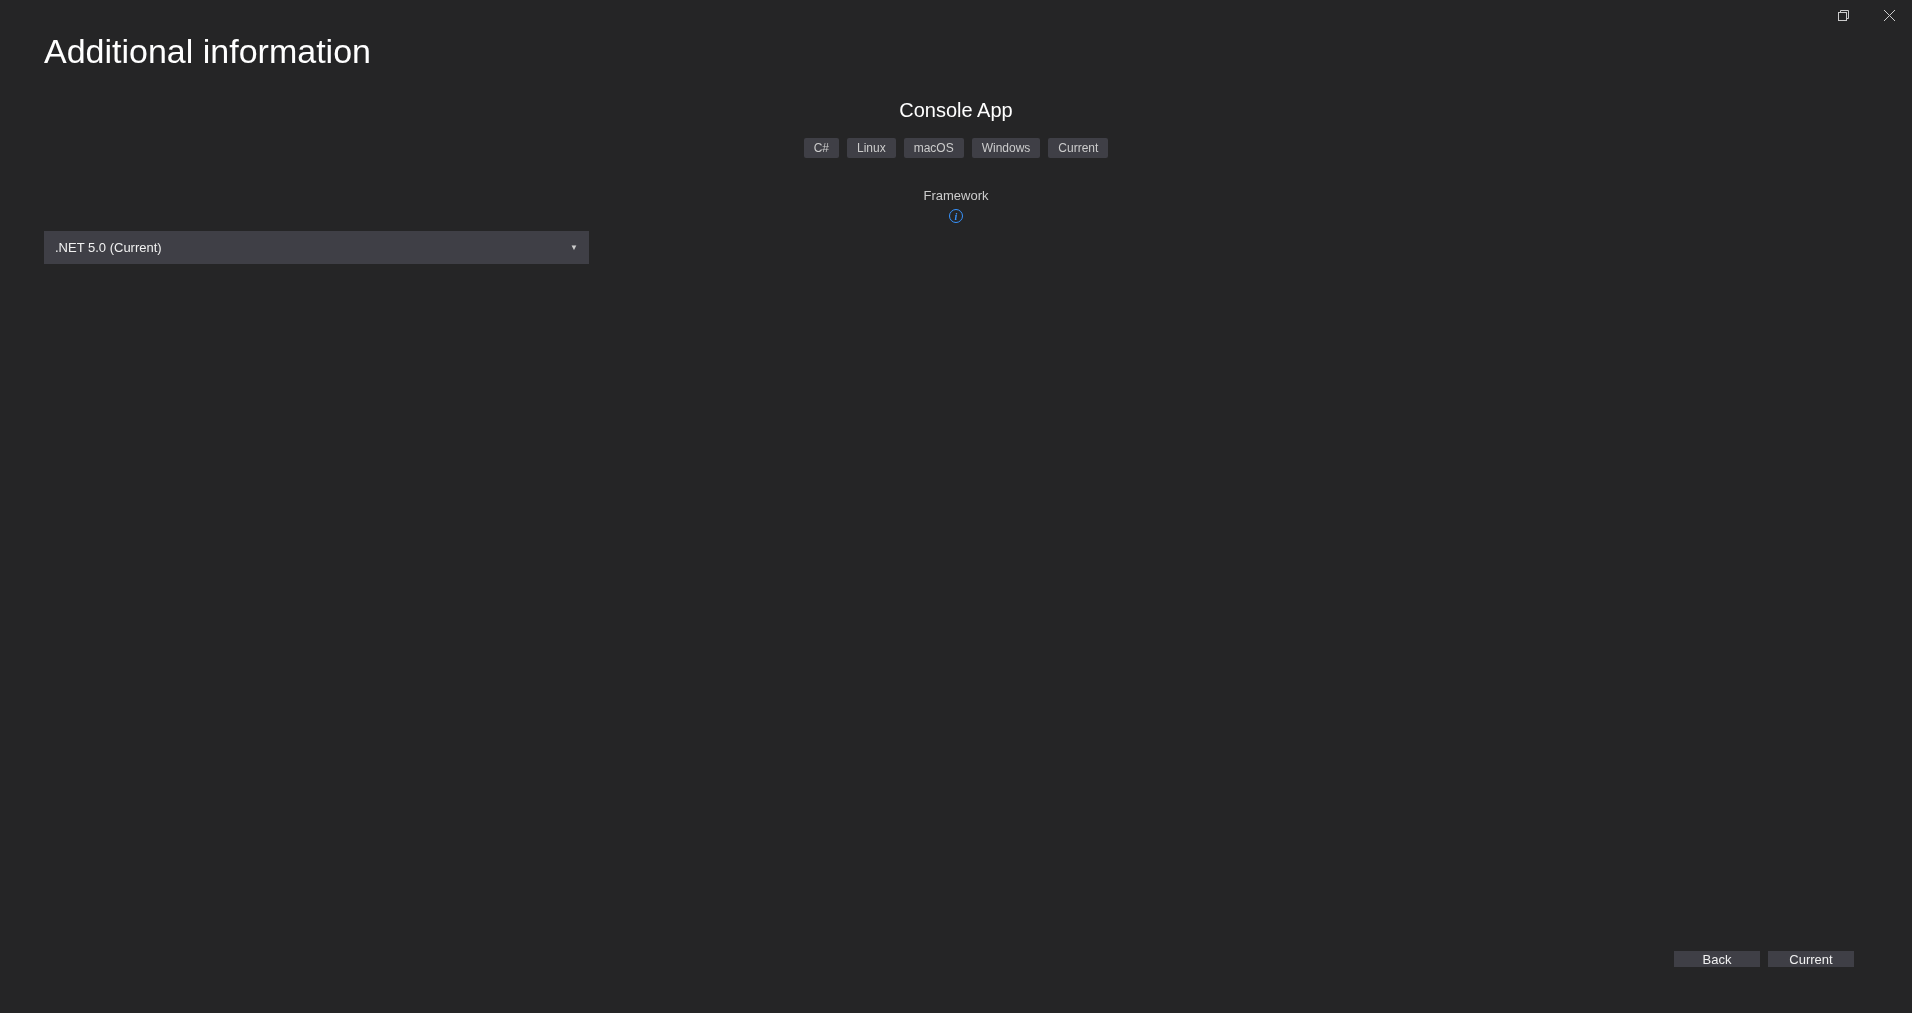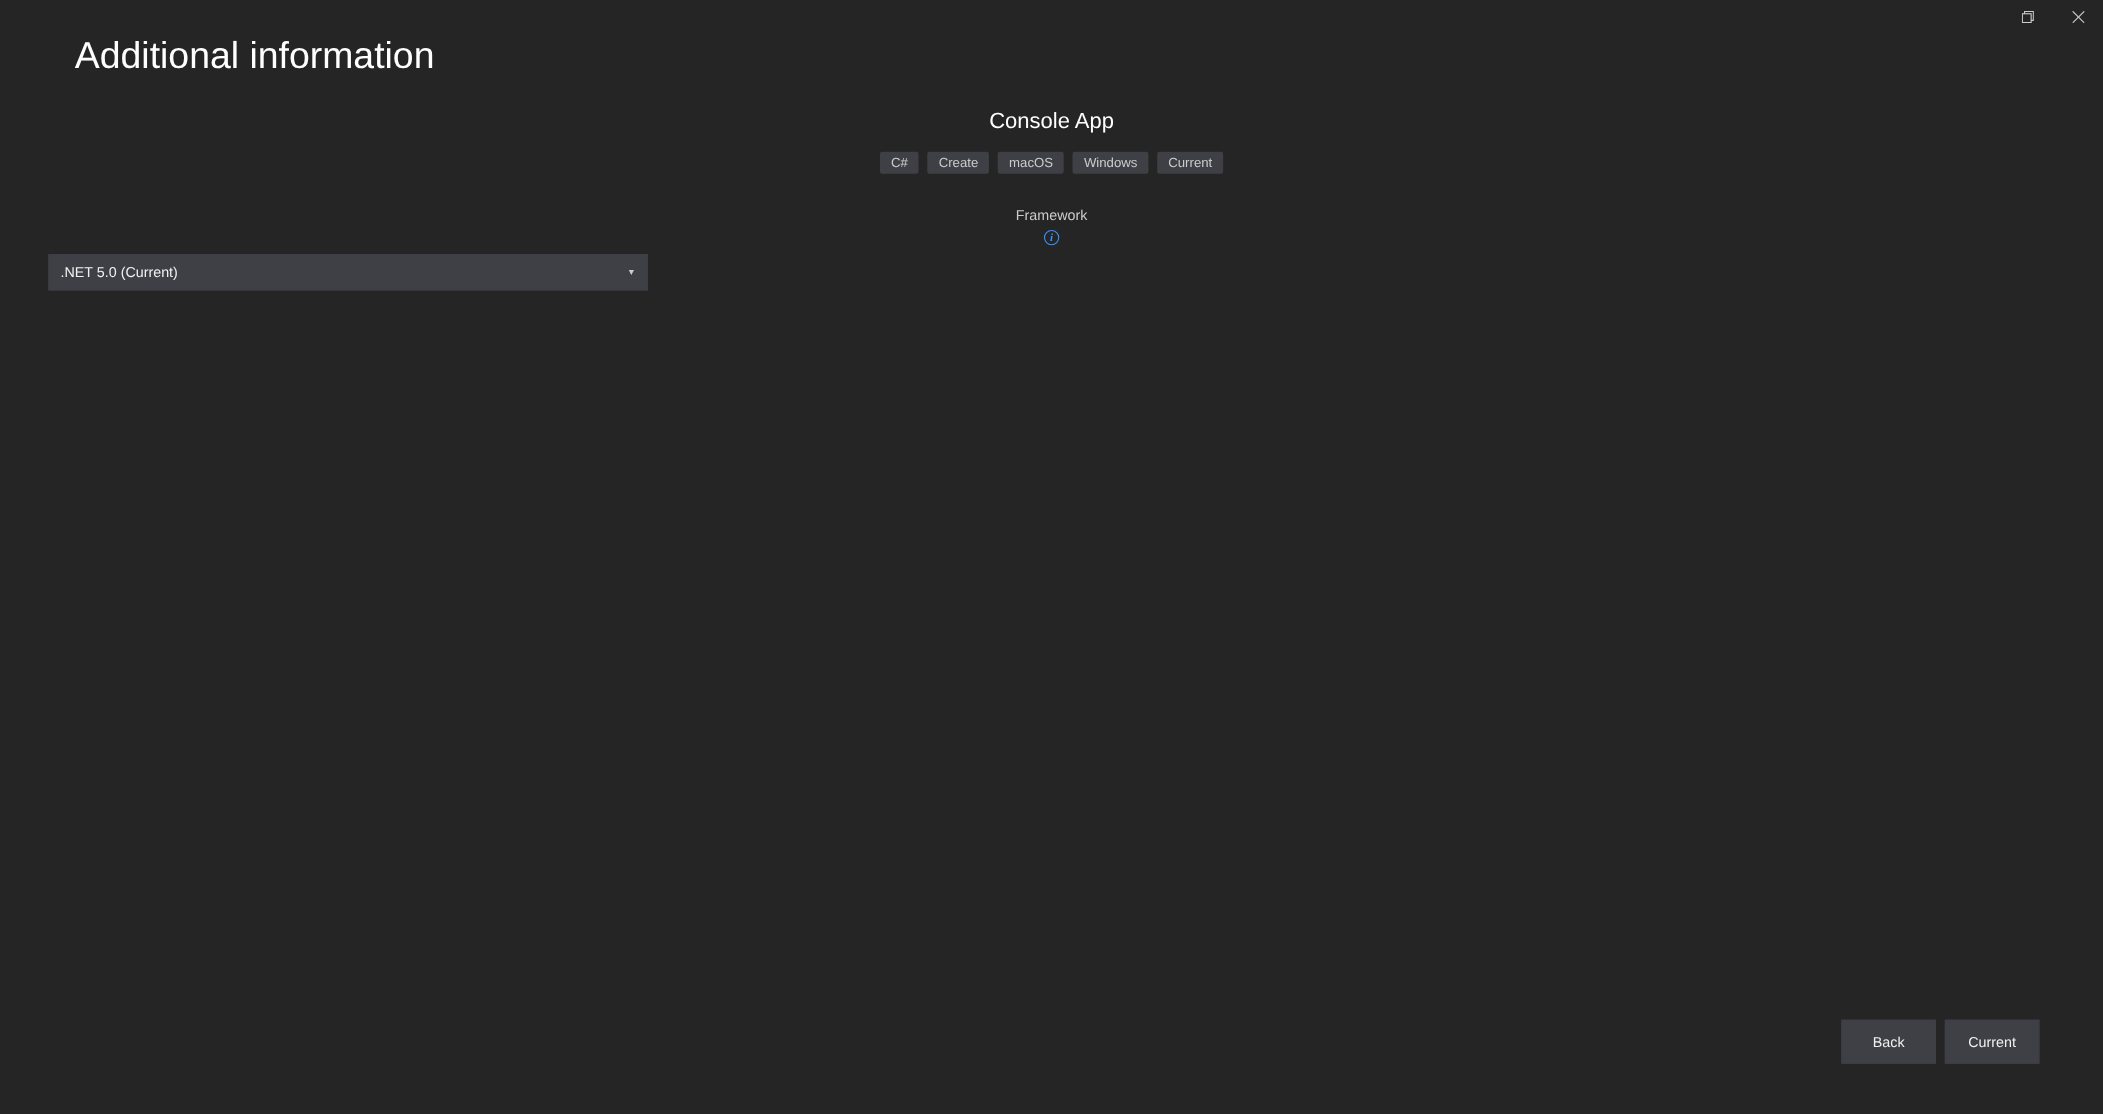--- a/index.html
+++ b/index.html
@@ -34,21 +34,20 @@
       cursor: pointer;
     }
     .content {
       padding: 32px 44px;
     }
     .page-title {
       font-size: 34px;
       font-weight: 300;
       color: #ffffff;
       margin-bottom: 28px;
-      margin-left: 24px;
     }
     .template-row {
       display: flex;
       align-items: center;
       gap: 16px;
       margin-bottom: 30px;
       flex-direction: column;
     }
     .template-name {
       font-size: 20px;
@@ -111,21 +110,21 @@
     }
     .footer {
       position: absolute;
       bottom: 46px;
       right: 58px;
       display: flex;
       gap: 8px;
     }
     .btn {
       min-width: 86px;
-      height: 40px;
+      height: 16px;
       background-color: #3f3f46;
       border: 1px solid #3f3f46;
       color: #f1f1f1;
       font-size: 13px;
       display: flex;
       align-items: center;
       justify-content: center;
       cursor: pointer;
       padding: 0 16px;
     }
@@ -148,21 +147,21 @@
   </div>
 </div>
 
 <div class="content">
   <h1 class="page-title">Additional information</h1>
 
   <div class="template-row">
     <div class="template-name">Console App</div>
     <div class="tags">
       <span class="tag">C#</span>
-      <span class="tag">Create</span>
+      <span class="tag">Linux</span>
       <span class="tag">macOS</span>
       <span class="tag">Windows</span>
       <span class="tag">Current</span>
     </div>
   </div>
 
   <div class="label-row">
     <span class="field-label">Framework</span>
     <span class="info-icon">i</span>
   </div>

